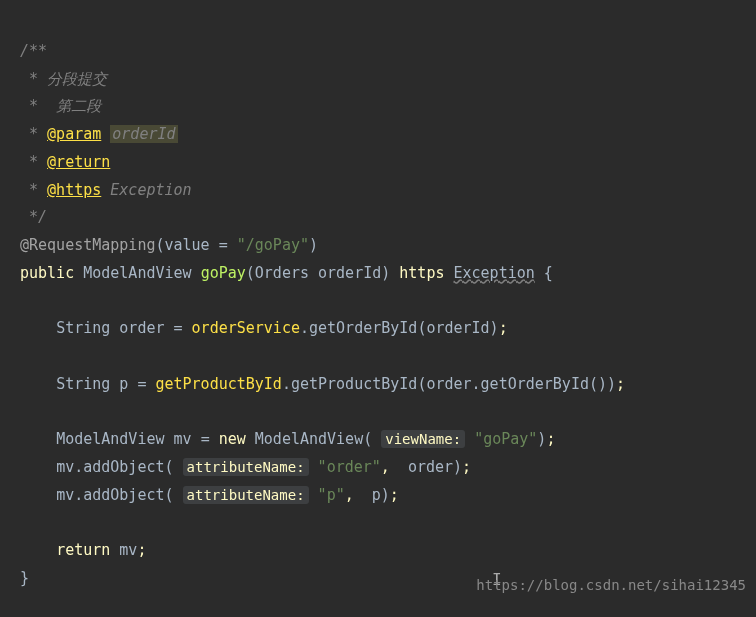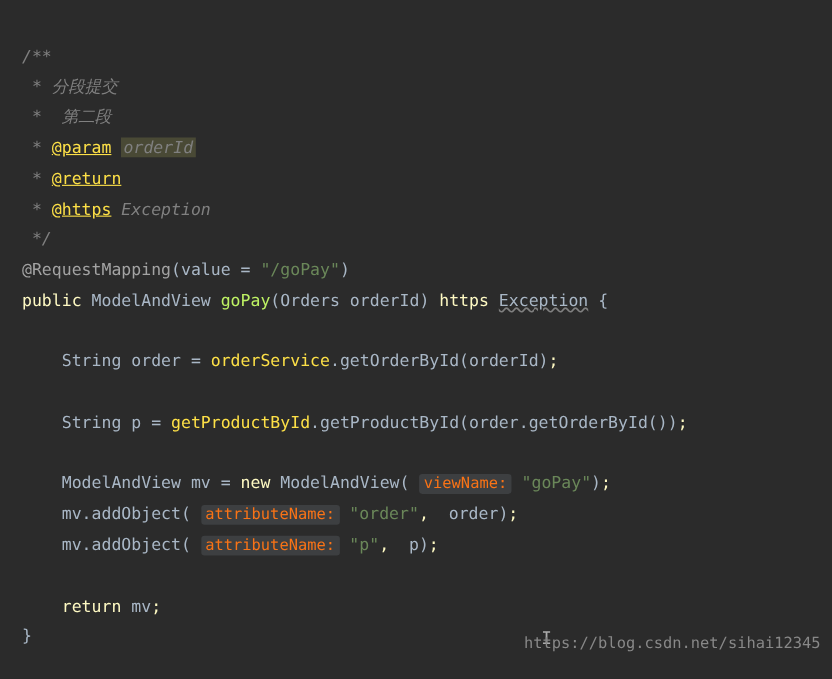--- a/index.html
+++ b/index.html
@@ -32,21 +32,21 @@
       padding: 0 2px;
     }
     .annotation { color: #a3a3a3; }
     .keyword { color: #fef9c3; }
     .method-decl { color: #bef264; }
     .string { color: #6a8759; }
     .method-call-purple { color: #fde047; }
     .exception-underline { text-decoration: underline wavy #808080; color: #a9b7c6; }
     .param-hint { 
       background: #3d3f41; 
-      color: #f97316; 
+      color: #fef9c3; 
       font-style: normal;
       padding: 1px 4px;
       border-radius: 3px;
       font-size: 14px;
     }
     .watermark {
       position: absolute;
       bottom: 18px;
       right: 10px;
       color: #888;

